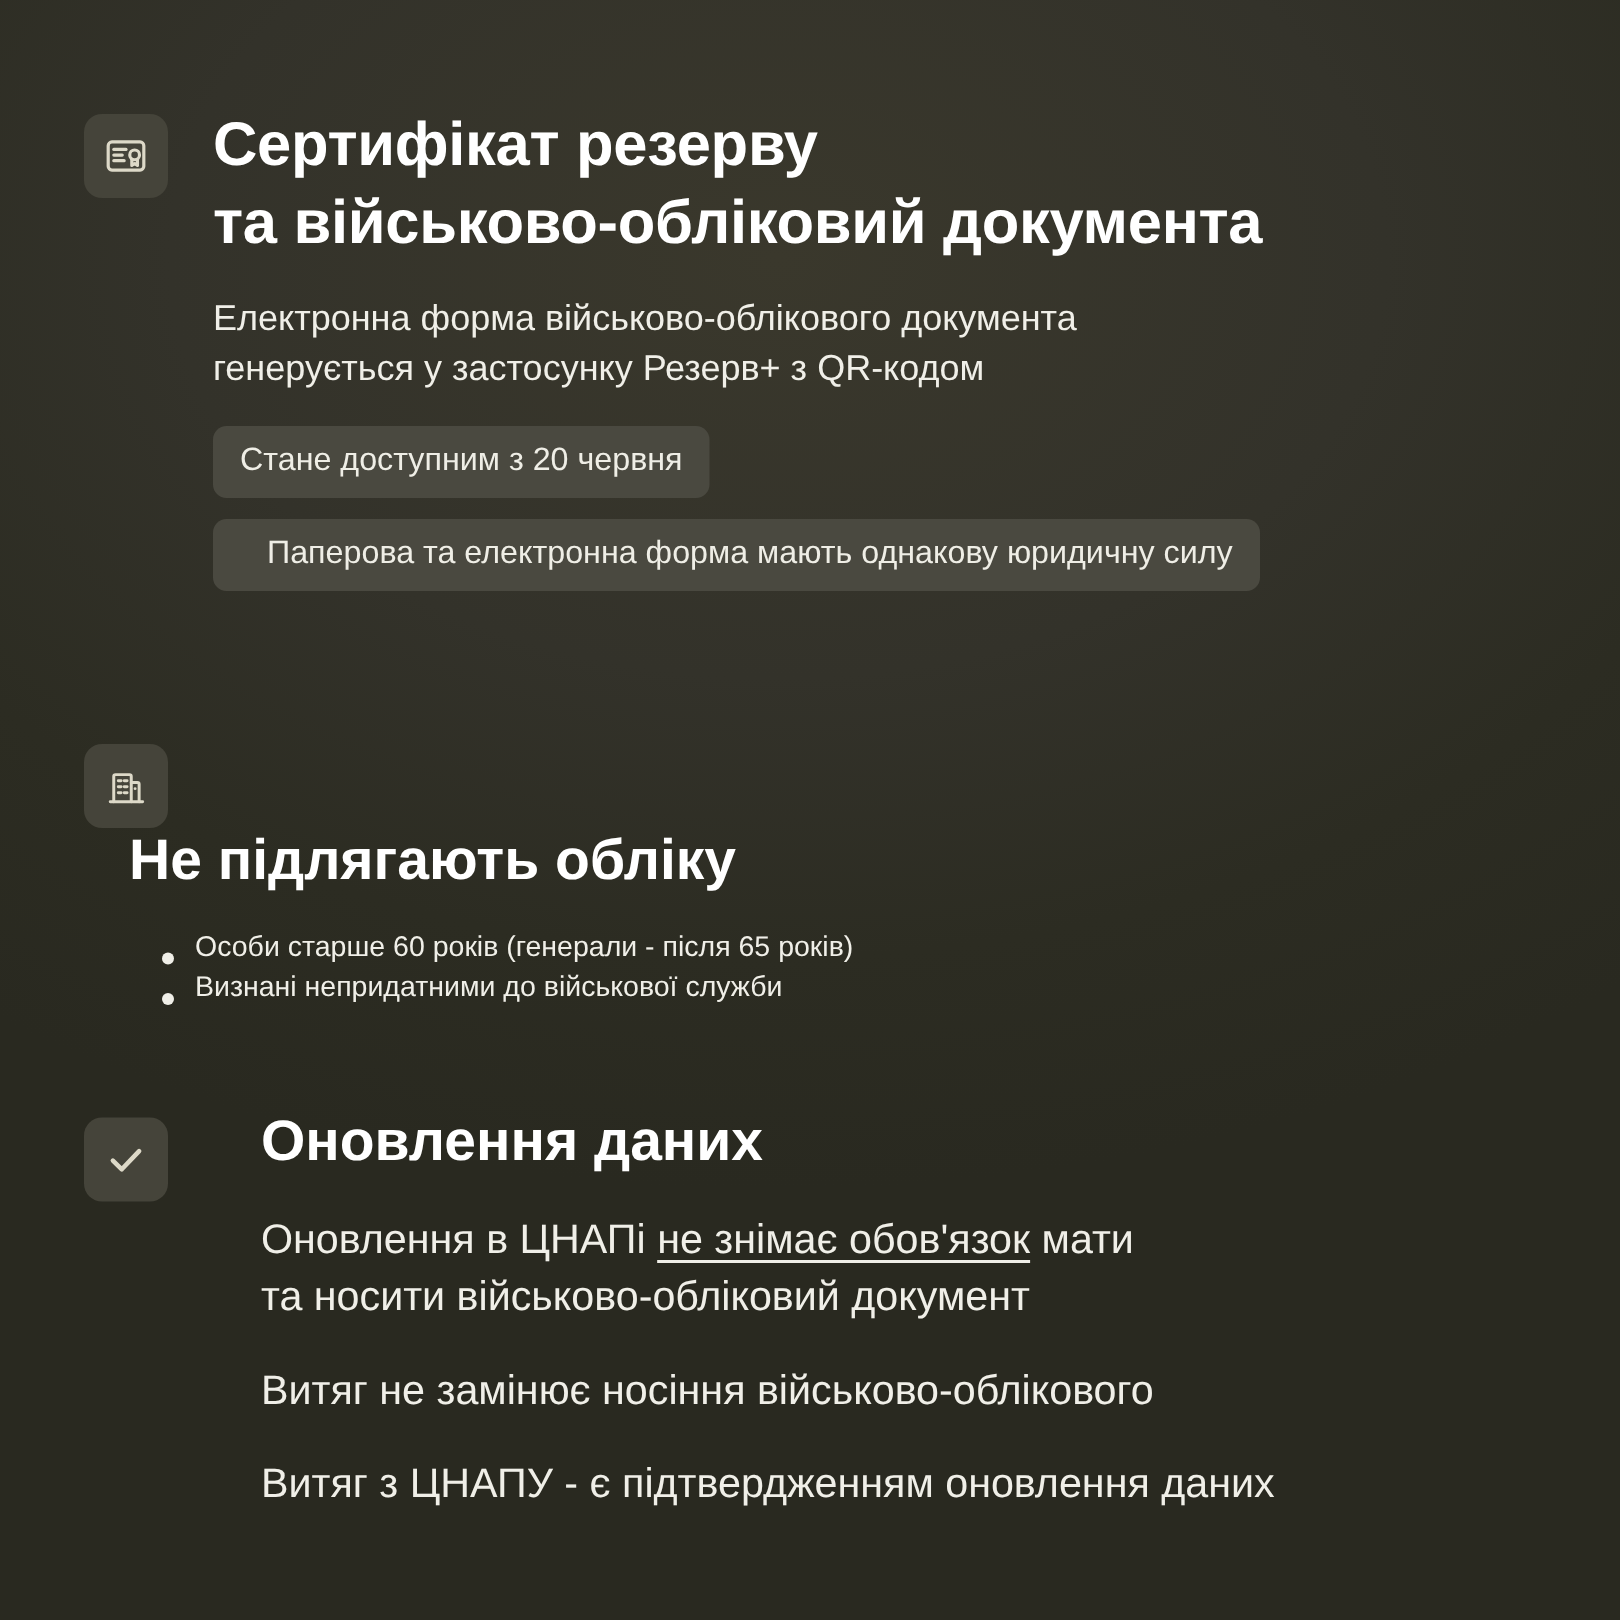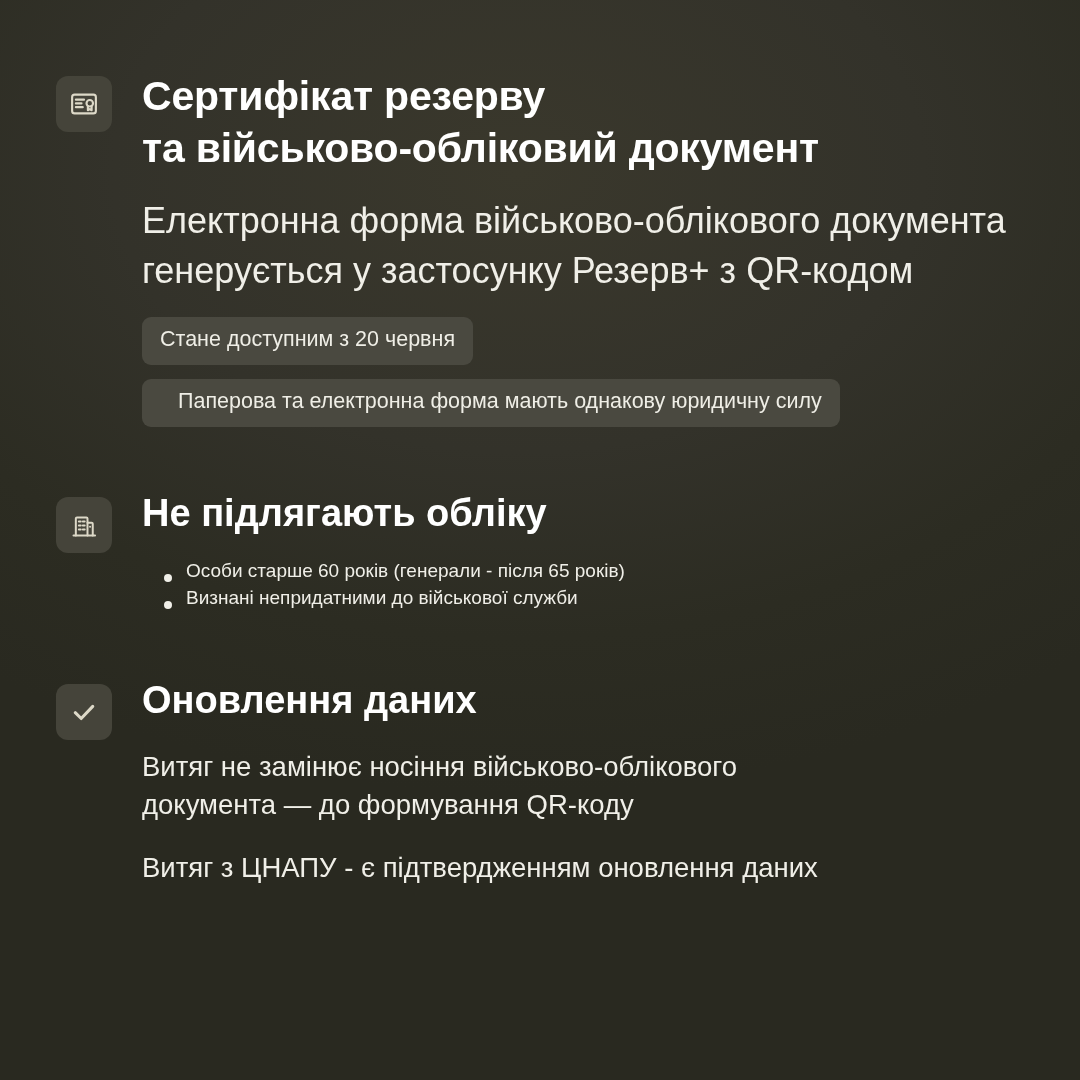--- a/index.html
+++ b/index.html
@@ -49,39 +49,39 @@
     margin: 0;
     font-size: 41px;
     font-weight: bold;
     line-height: 1.27;
     letter-spacing: -0.2px;
     color: #ffffff;
   }
   h1.title .line { display: block; }
   p.subtitle {
     margin: 22px 0 0 0;
-    font-size: 36px;
+    font-size: 24px;
     line-height: 1.38;
     color: #f0efe8;
     font-weight: 400;
   }
   p.subtitle .line { display: block; }
   .pill {
     display: inline-block;
     background: #4a4940;
     color: #efeee6;
     border-radius: 9px;
     padding: 11px 18px 13px 18px;
     font-size: 21.5px;
     line-height: 1.1;
     margin-top: 22px;
   }
   .pill.wide { margin-top: 14px; padding-left: 36px; }
-  .sec2 { margin-top: 64px; }
-  .sec3 { margin-top: 66px; }
+  .sec2 { margin-top: 96px; flex-direction: column; }
+  .sec3 { margin-top: 66px; gap: 32px; }
   h2.heading {
     margin: 0;
     font-size: 38px;
     font-weight: bold;
     line-height: 1.2;
     color: #ffffff;
   }
   ul.bullets {
     margin: 22px 0 0 0;
     padding: 0 0 0 22px;
@@ -126,21 +126,21 @@
         <line x1="5.5" y1="8.5" x2="12" y2="8.5"></line>
         <line x1="5.5" y1="11.5" x2="10" y2="11.5"></line>
         <line x1="5.5" y1="14.5" x2="11" y2="14.5"></line>
         <circle cx="16.6" cy="11.4" r="2.6"></circle>
         <path d="M15.1 13.6 L15.1 17 L16.6 16.1 L18.1 17 L18.1 13.6"></path>
       </svg>
     </div>
     <div class="content">
       <h1 class="title">
         <span class="line">Сертифікат резерву</span>
-        <span class="line">та військово-обліковий документ</span>
+        <span class="line">та військово-обліковий документа</span>
       </h1>
       <p class="subtitle">
         <span class="line">Електронна форма військово-облікового документа</span>
         <span class="line">генерується у застосунку Резерв+ з QR-кодом</span>
       </p>
       <div>
         <div><span class="pill">Стане доступним з 20 червня</span></div>
         <div><span class="pill wide">Паперова та електронна форма мають однакову юридичну силу</span></div>
       </div>
     </div>
@@ -172,24 +172,27 @@
 
   <div class="section sec3">
     <div class="icon-box">
       <svg width="28" height="28" viewBox="0 0 24 24" fill="none" stroke="#ddd9c8" stroke-width="2.6" stroke-linecap="round" stroke-linejoin="round">
         <polyline points="4.5,12.6 9.6,17.6 19.5,7.2"></polyline>
       </svg>
     </div>
     <div class="content">
       <h2 class="heading">Оновлення даних</h2>
 
+      <p class="para first">
+        <span class="line"><span>Оновлення в ЦНАПі </span><span class="underline">не знімає обов'язок</span><span> мати</span></span>
+        <span class="line">та носити військово-обліковий документ</span>
+      </p>
 
       <p class="para">
         <span class="line">Витяг не замінює носіння військово-облікового</span>
-        <span class="line">документа — до формування QR-коду</span>
       </p>
 
       <p class="para">
         <span class="line">Витяг з ЦНАПУ - є підтвердженням оновлення даних</span>
       </p>
     </div>
   </div>
 
 </div>
 

